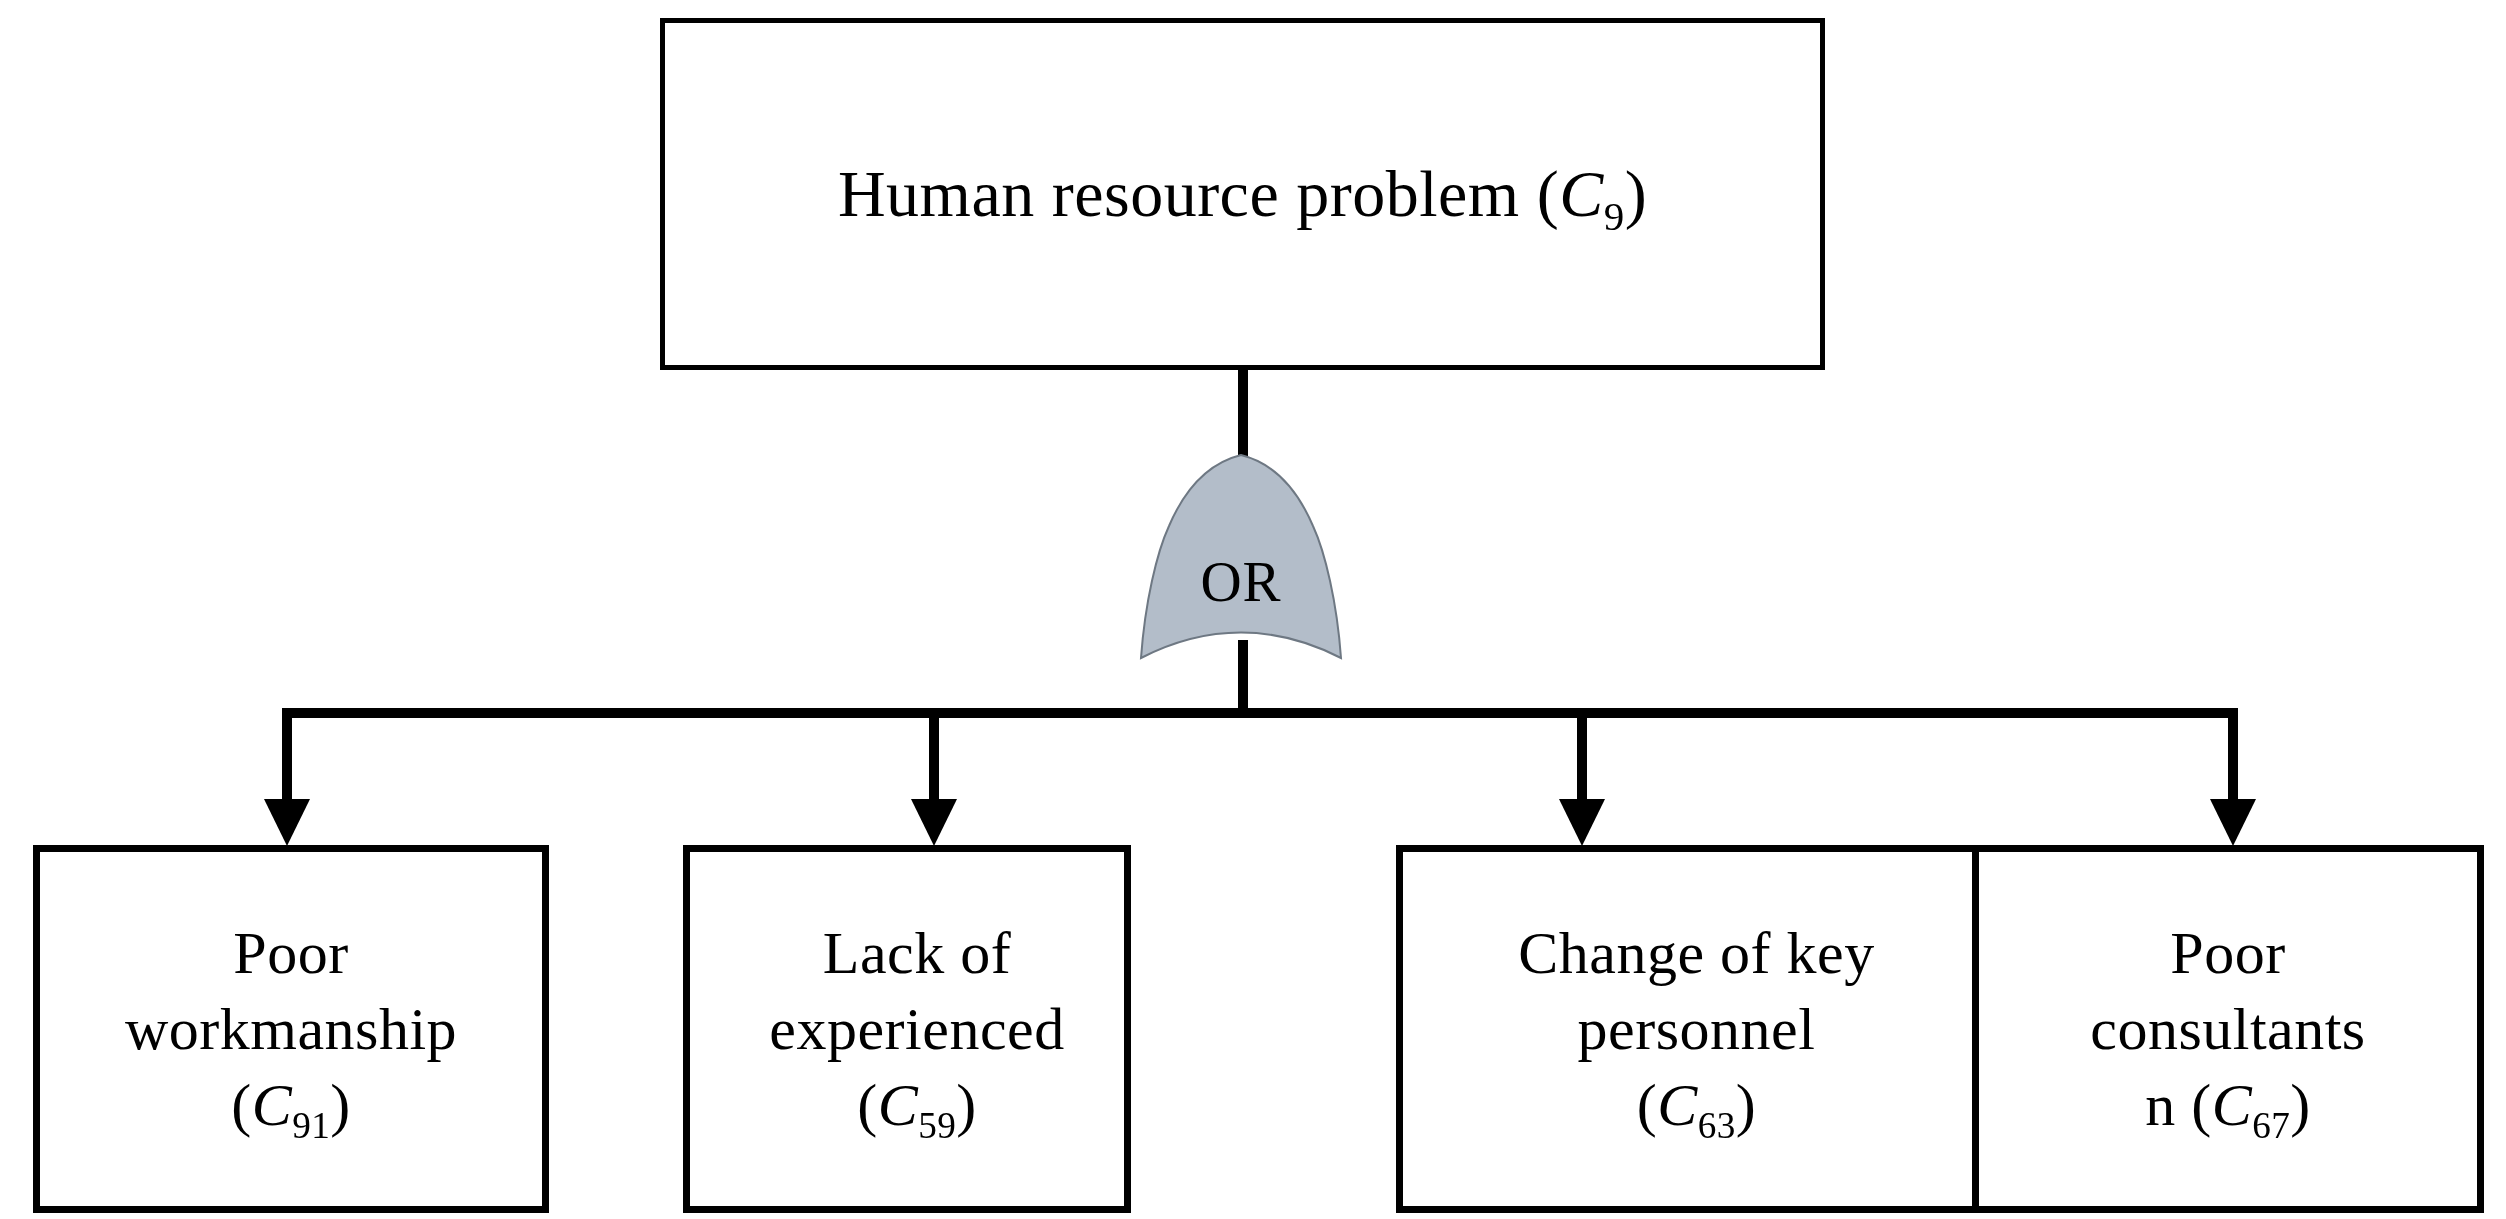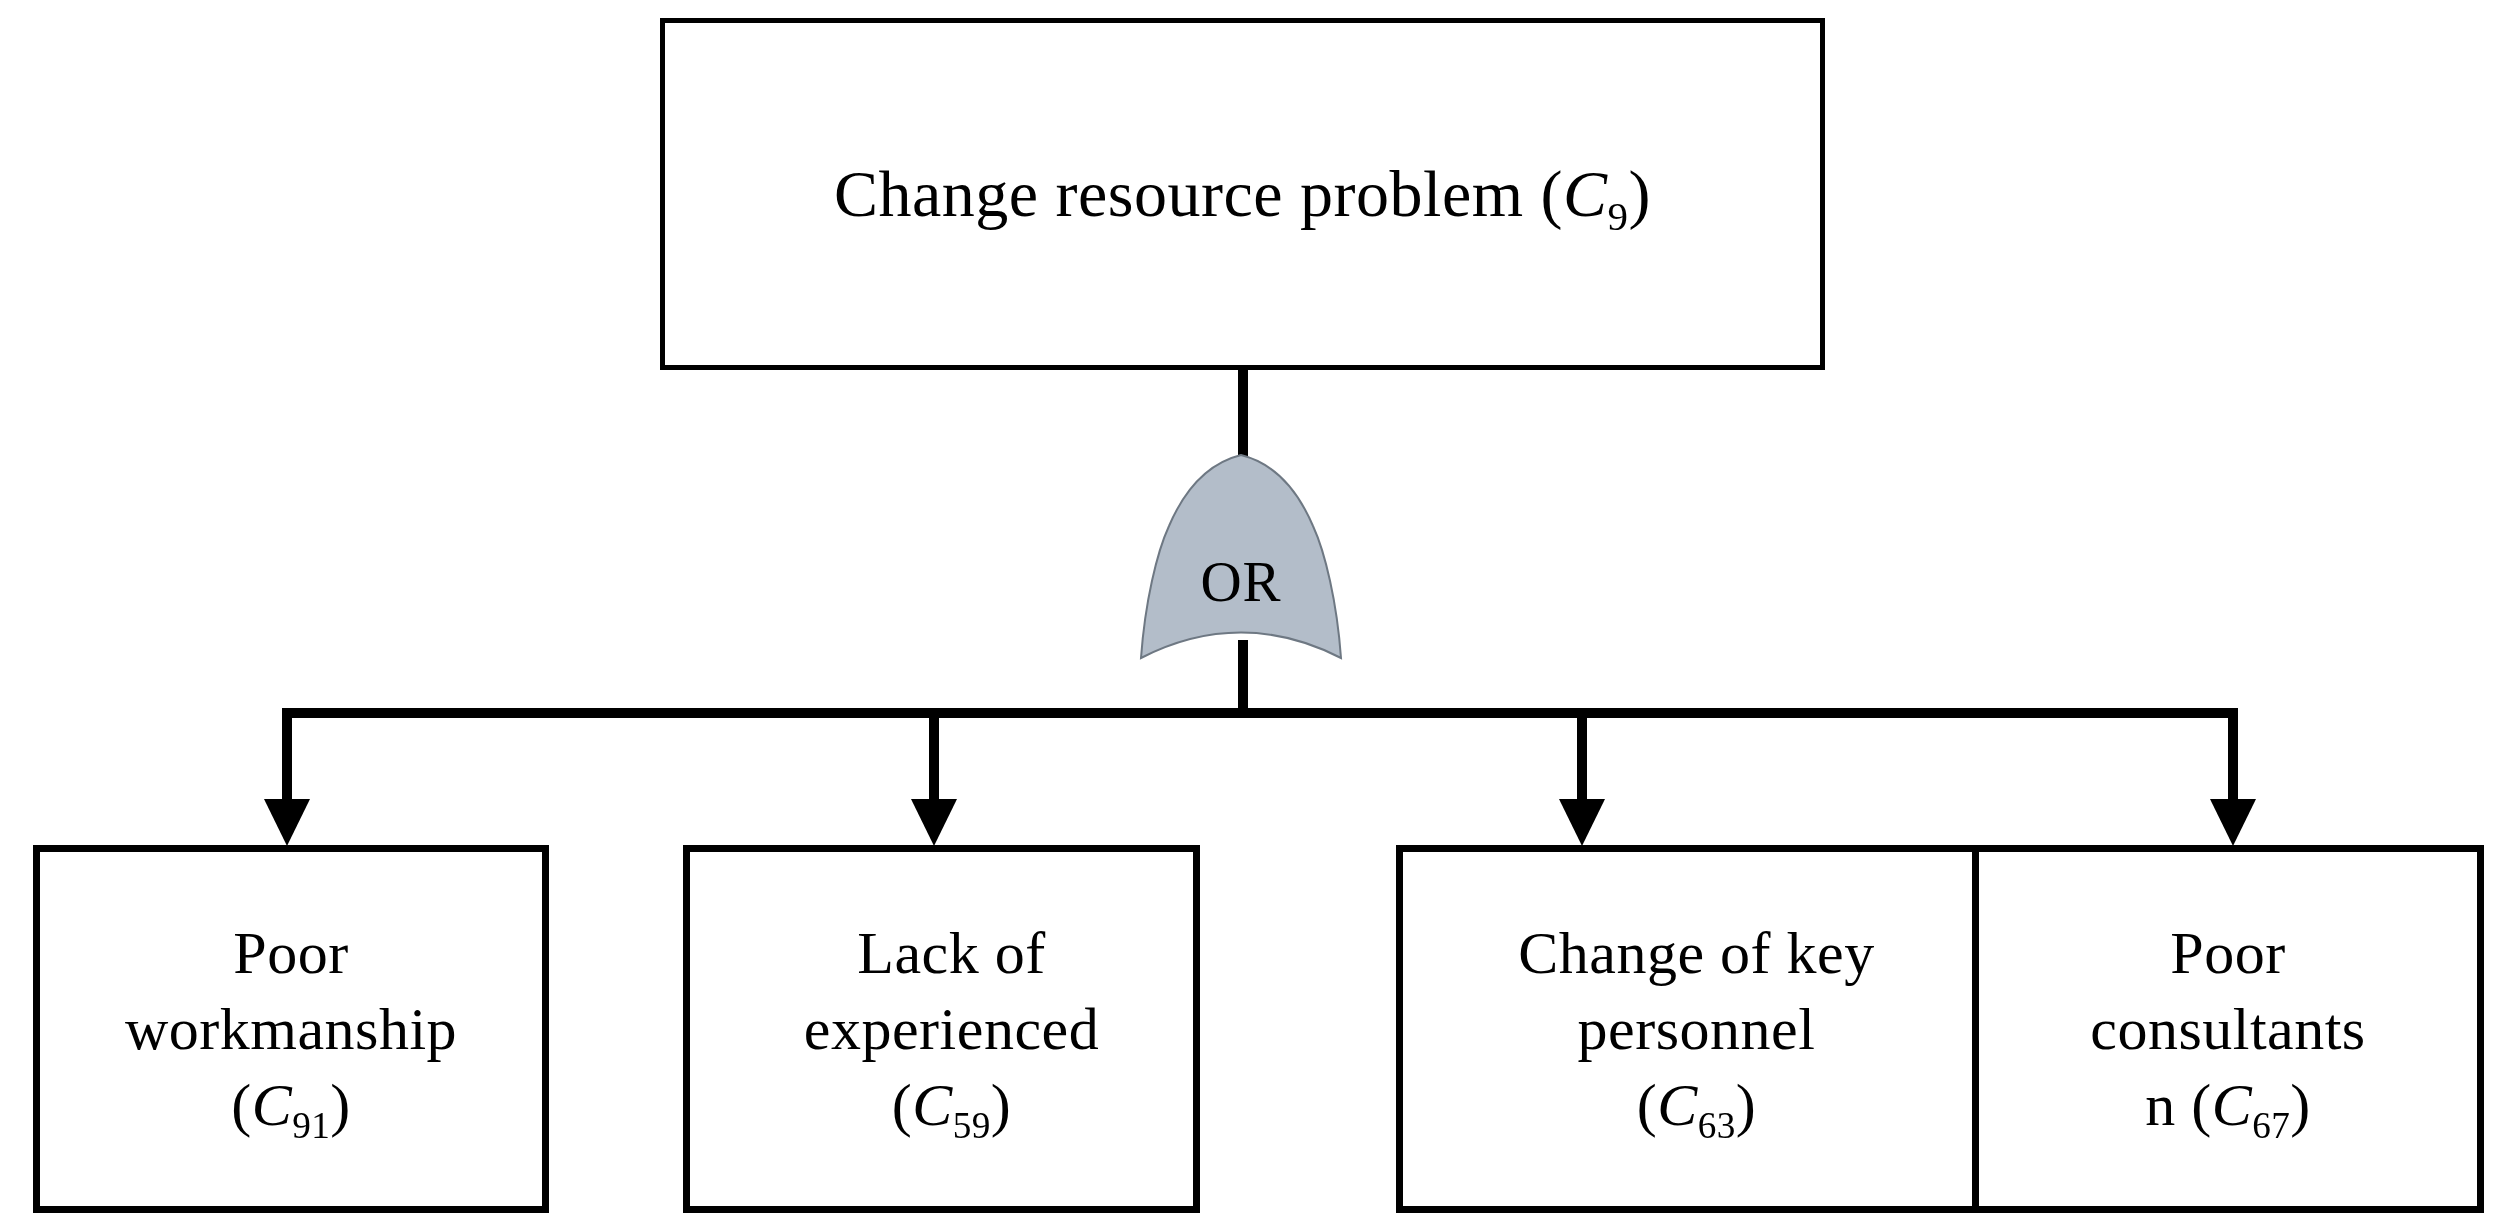--- a/index.html
+++ b/index.html
@@ -78,21 +78,21 @@
     margin-top: 31px;
   }
 </style>
 </head>
 <body>
 
 <div class="canvas">
 
   <div class="box root" style="left:660px; top:18px; width:1165px; height:352px;">
     <div class="box-text">
-      <span class="line"><span>Change resource problem (</span><span class="sym">C</span><sub>9</sub><span>)</span></span>
+      <span class="line"><span>Human resource problem (</span><span class="sym">C</span><sub>9</sub><span>)</span></span>
     </div>
   </div>
 
   <div class="connector" style="left:1238px; top:368px; width:10px; height:92px;"></div>
 
   <svg class="gate" viewBox="0 0 212 212">
     <path d="M 6,206 C 10,150 22,100 34,74 C 52,32 78,10 106,3 C 134,10 160,32 178,74 C 190,100 202,150 206,206 C 140,172 72,172 6,206 Z" fill="#b3bdc9"></path>
   </svg>
   <div class="gate-label">OR</div>
 
@@ -113,21 +113,21 @@
   <div class="arrowhead" style="left:2210px; top:799px;"></div>
 
   <div class="box child" style="left:33px; top:845px; width:516px; height:368px;">
     <div class="box-text">
       <span class="line">Poor</span>
       <span class="line">workmanship</span>
       <span class="line"><span>(</span><span class="sym">C</span><sub>91</sub><span>)</span></span>
     </div>
   </div>
 
-  <div class="box child" style="left:683px; top:845px; width:517px; height:368px;padding-left:20px;">
+  <div class="box child" style="left:683px; top:845px; width:448px; height:368px;padding-left:20px;">
     <div class="box-text">
       <span class="line">Lack of</span>
       <span class="line">experienced</span>
       <span class="line"><span>(</span><span class="sym">C</span><sub>59</sub><span>)</span></span>
     </div>
   </div>
 
   <div class="box child" style="left:1396px; top:845px; width:601px; height:368px;">
     <div class="box-text">
       <span class="line">Change of key</span>

